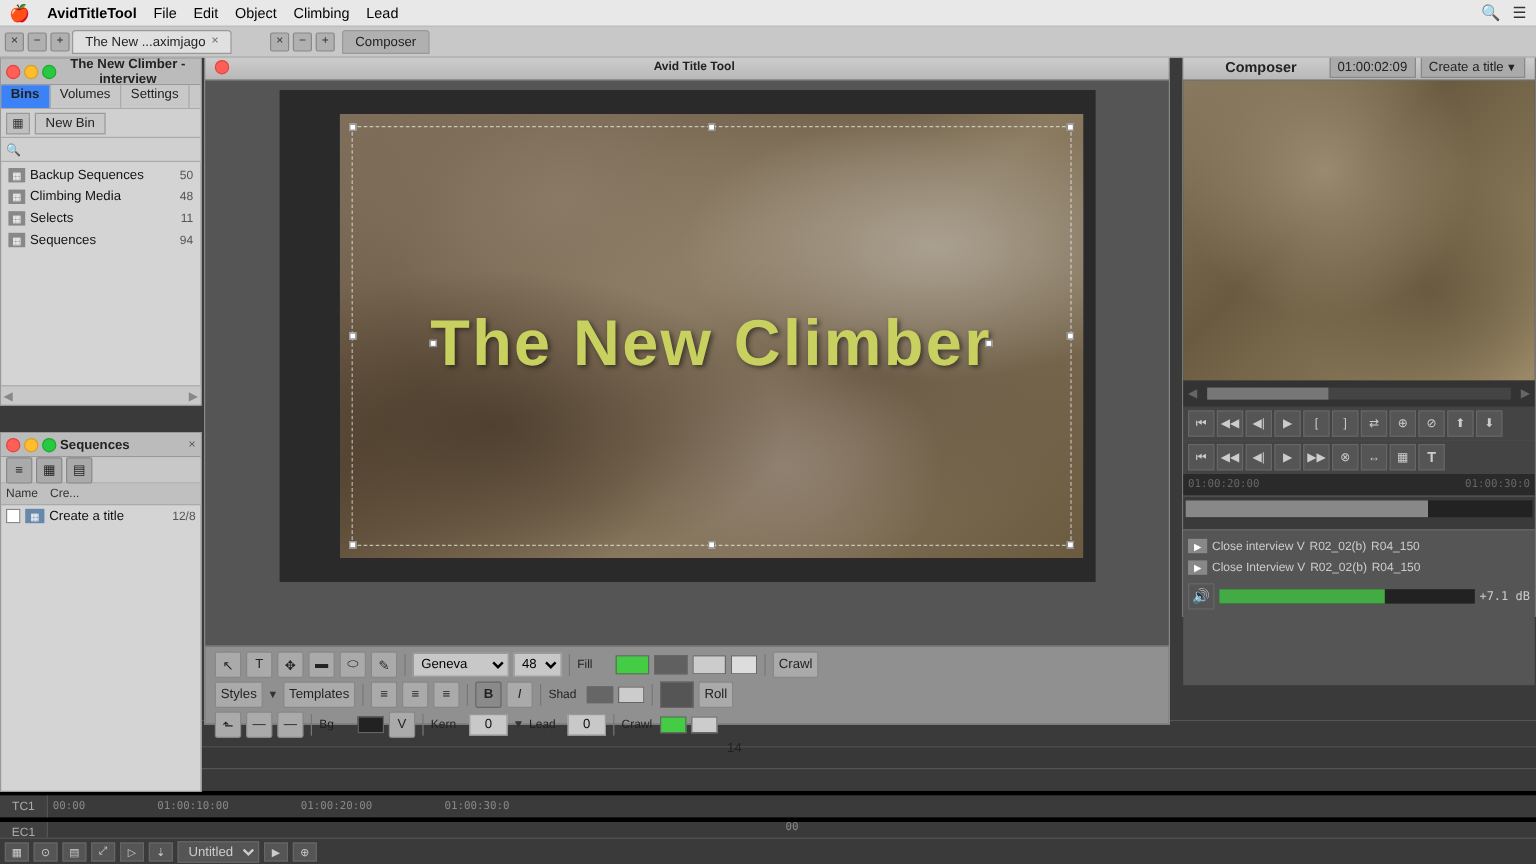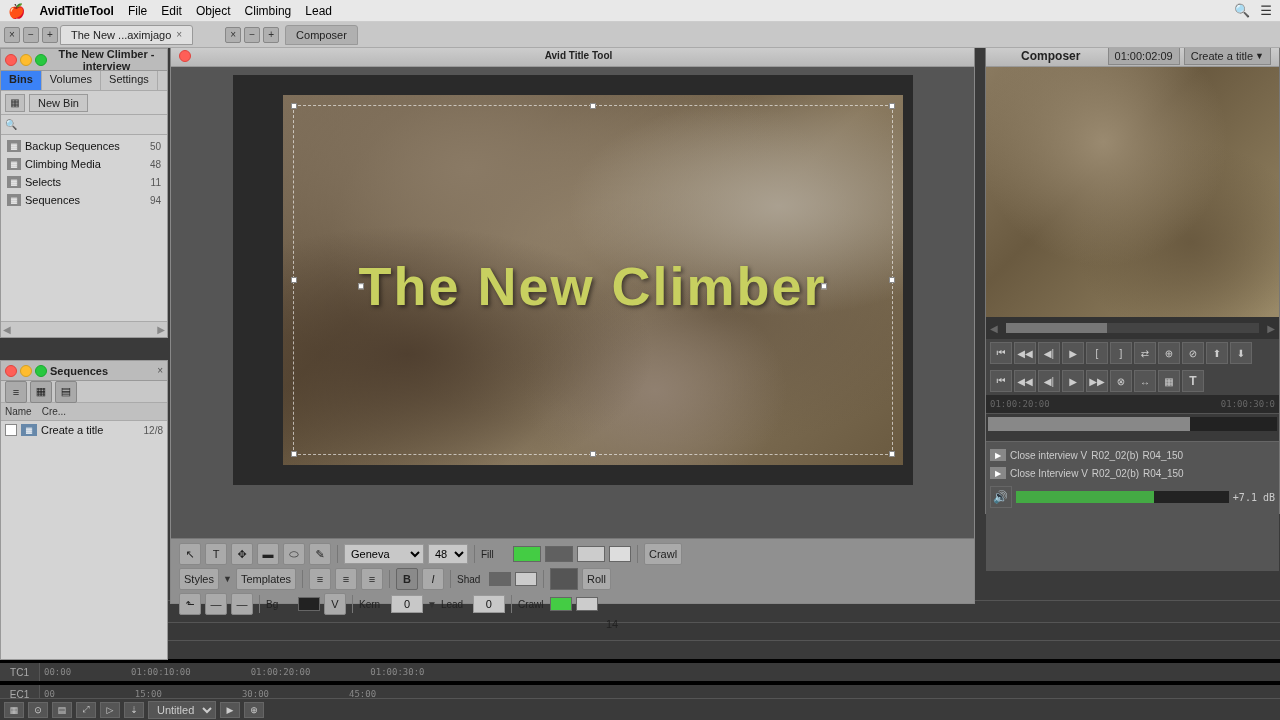--- a/index.html
+++ b/index.html
@@ -1056,21 +1056,21 @@
         <span>01:00:10:00</span>
         <span>01:00:20:00</span>
         <span>01:00:30:0</span>
       </div>
     </div>
 
     <div class="track-row">
       <div class="track-label">
         <span>EC1</span>
       </div>
-      <div class="track-content" style="display:flex;align-items:center;padding:0 4px;font-size:9px;color:#888;font-family:monospace;gap:80px;">
+      <div class="track-content" style="display:flex;align-items:center;padding:0 4px;font-size:9px;color:#888;font-family:monospace;gap:80px;flex-direction:column;">
         <span>00</span>
         <span>15:00</span>
         <span>30:00</span>
         <span>45:00</span>
       </div>
     </div>
   </div>
 </div>
 
 <div class="status-bar">

